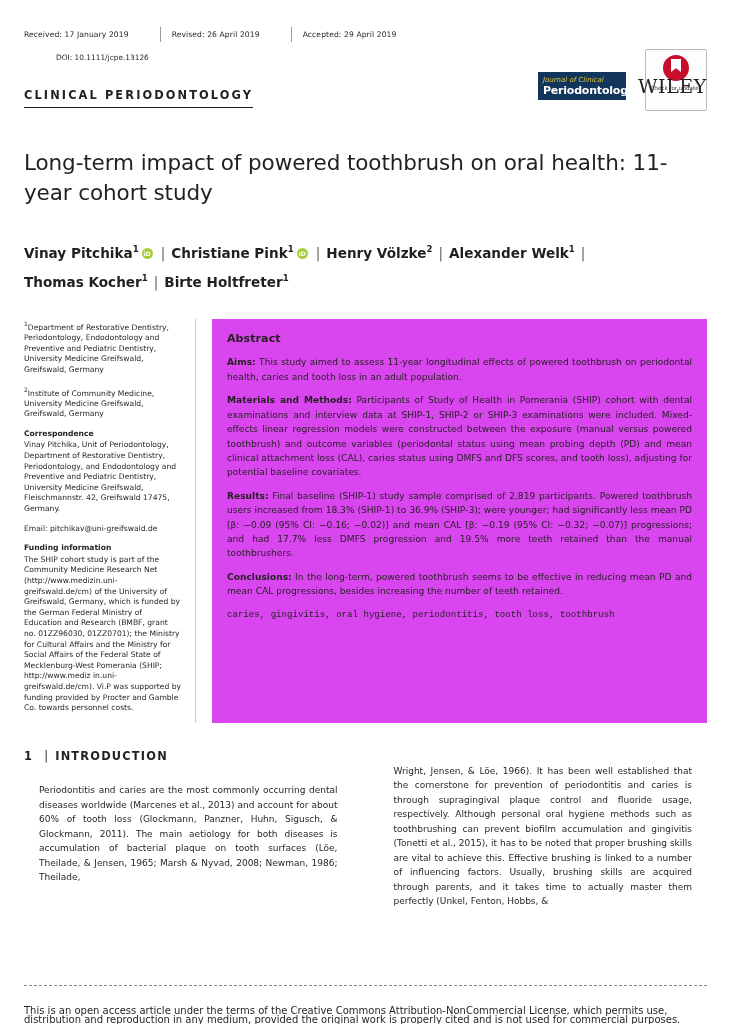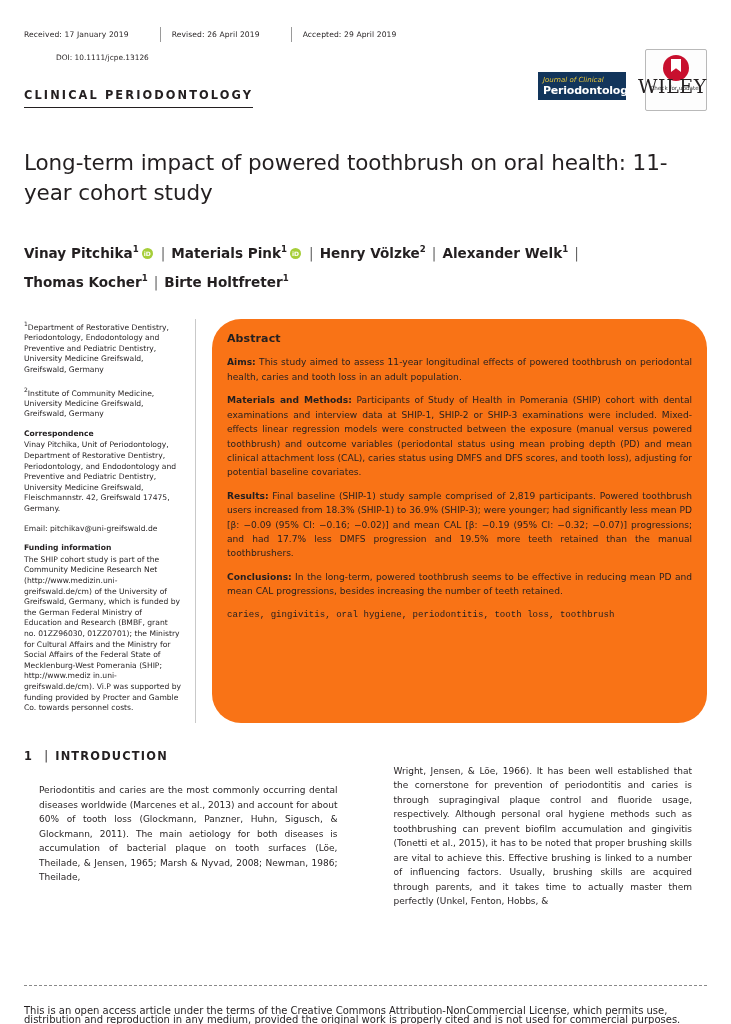--- a/index.html
+++ b/index.html
@@ -212,28 +212,27 @@
   }
   .col-left p { margin: 0 0 9px 0; }
   .col-left sup { font-size: 6px; vertical-align: super; }
   .col-left .head {
     font-weight: bold;
     margin-bottom: 1px;
   }
   .abstract-box {
     flex: 1;
     margin-left: 16px;
-    background: #f97316;
+    background: #d946ef;
     padding: 13px 15px 26px 15px;
     box-sizing: border-box;
     font-size: 9.1px;
     line-height: 14.4px;
     color: #231f20;
     text-align: justify;
-    border-radius: 29px;
   }
   .abstract-box h2 {
     margin: 0 0 9px 0;
     font-size: 11px;
     font-weight: bold;
     letter-spacing: 0.1px;
   }
   .abstract-box p { margin: 0 0 9px 0; }
   .abstract-box b { font-weight: bold; }
   .kw-head {
@@ -317,21 +316,21 @@
         <div class="l1">Journal of Clinical</div>
         <div class="l2">Periodontology</div>
       </div>
       <div class="wiley">WILEY</div>
     </div>
   </div>
 
   <h1 class="title">Long-term impact of powered toothbrush on oral health: 11-year cohort study</h1>
 
   <div class="authors">
-    <span><span>Vinay Pitchika</span><sup>1</sup><span class="orcid"></span></span><span class="sep">|</span><span><span>Materials Pink</span><sup>1</sup><span class="orcid"></span></span><span class="sep">|</span><span><span>Henry Völzke</span><sup>2</sup></span><span class="sep">|</span><span><span>Alexander Welk</span><sup>1</sup></span><span class="sep">|</span><br>
+    <span><span>Vinay Pitchika</span><sup>1</sup><span class="orcid"></span></span><span class="sep">|</span><span><span>Christiane Pink</span><sup>1</sup><span class="orcid"></span></span><span class="sep">|</span><span><span>Henry Völzke</span><sup>2</sup></span><span class="sep">|</span><span><span>Alexander Welk</span><sup>1</sup></span><span class="sep">|</span><br>
     <span><span>Thomas Kocher</span><sup>1</sup></span><span class="sep">|</span><span><span>Birte Holtfreter</span><sup>1</sup></span>
   </div>
 
   <div class="cols">
 
     <div class="col-left">
       <p><sup>1</sup><span>Department of Restorative Dentistry, Periodontology, Endodontology and Preventive and Pediatric Dentistry, University Medicine Greifswald, Greifswald, Germany</span></p>
       <p><sup>2</sup><span>Institute of Community Medicine, University Medicine Greifswald, Greifswald, Germany</span></p>
       <p class="head">Correspondence</p>
       <p>Vinay Pitchika, Unit of Periodontology, Department of Restorative Dentistry, Periodontology, and Endodontology and Preventive and Pediatric Dentistry, University Medicine Greifswald, Fleischmannstr. 42, Greifswald 17475, Germany.</p>

